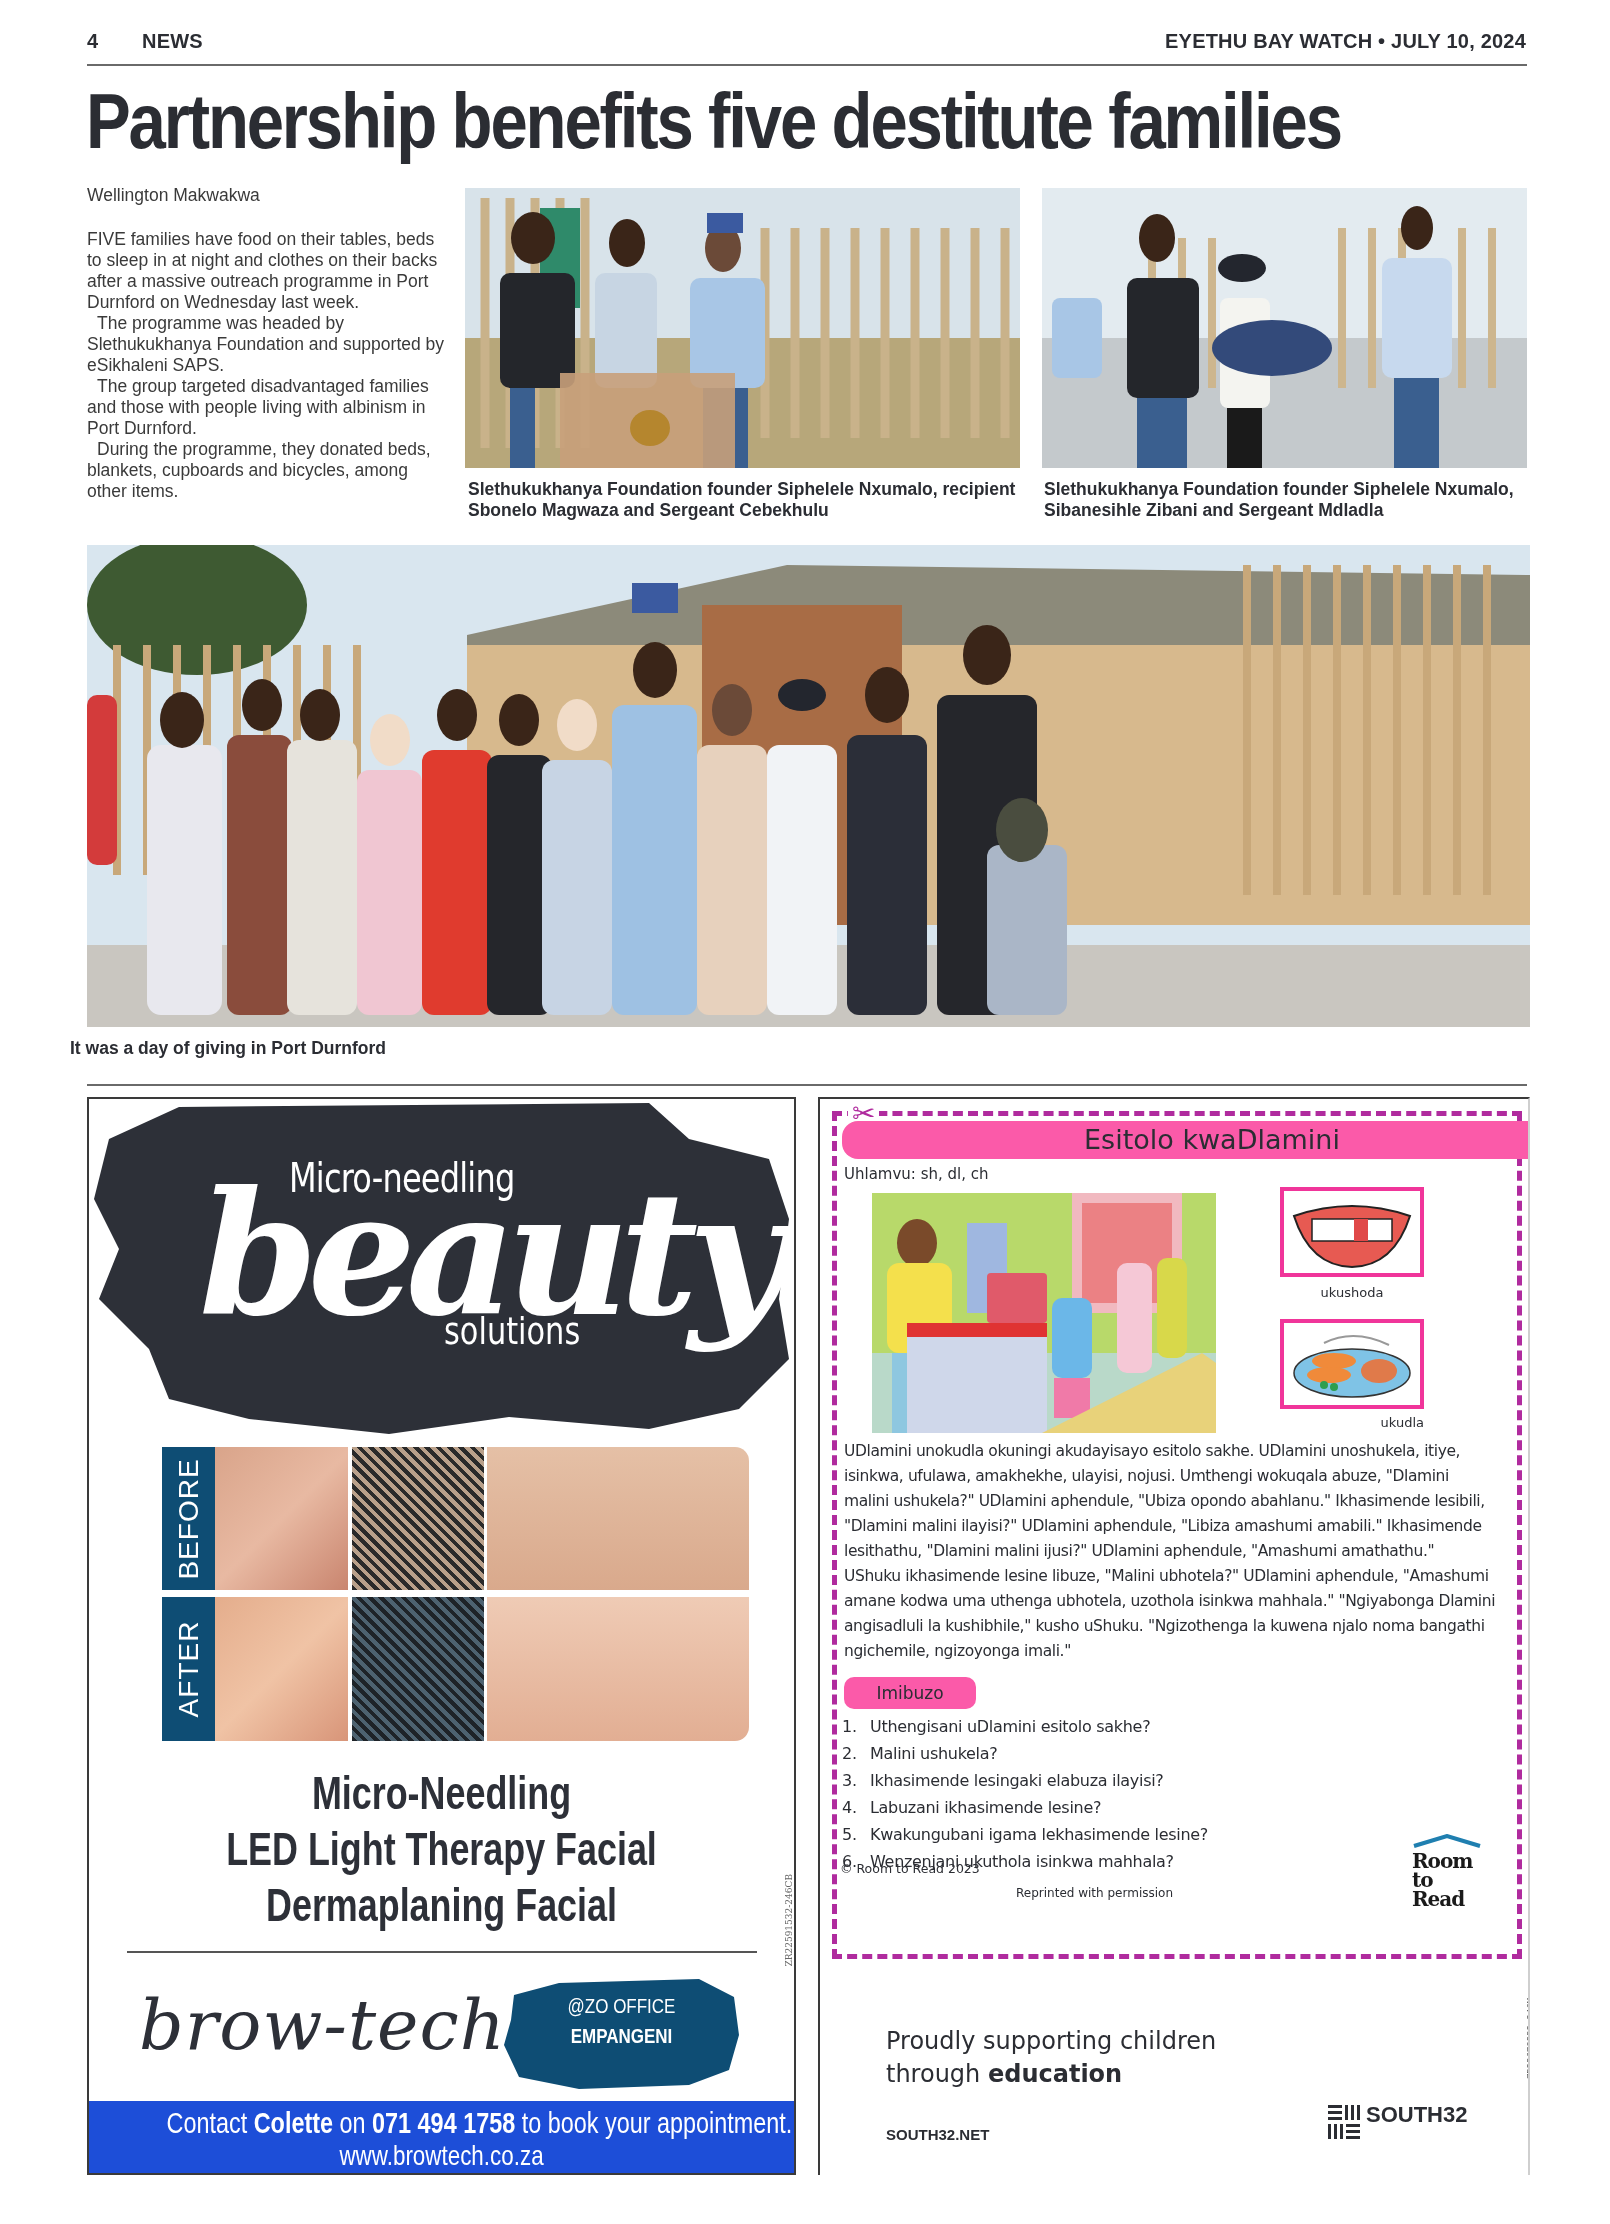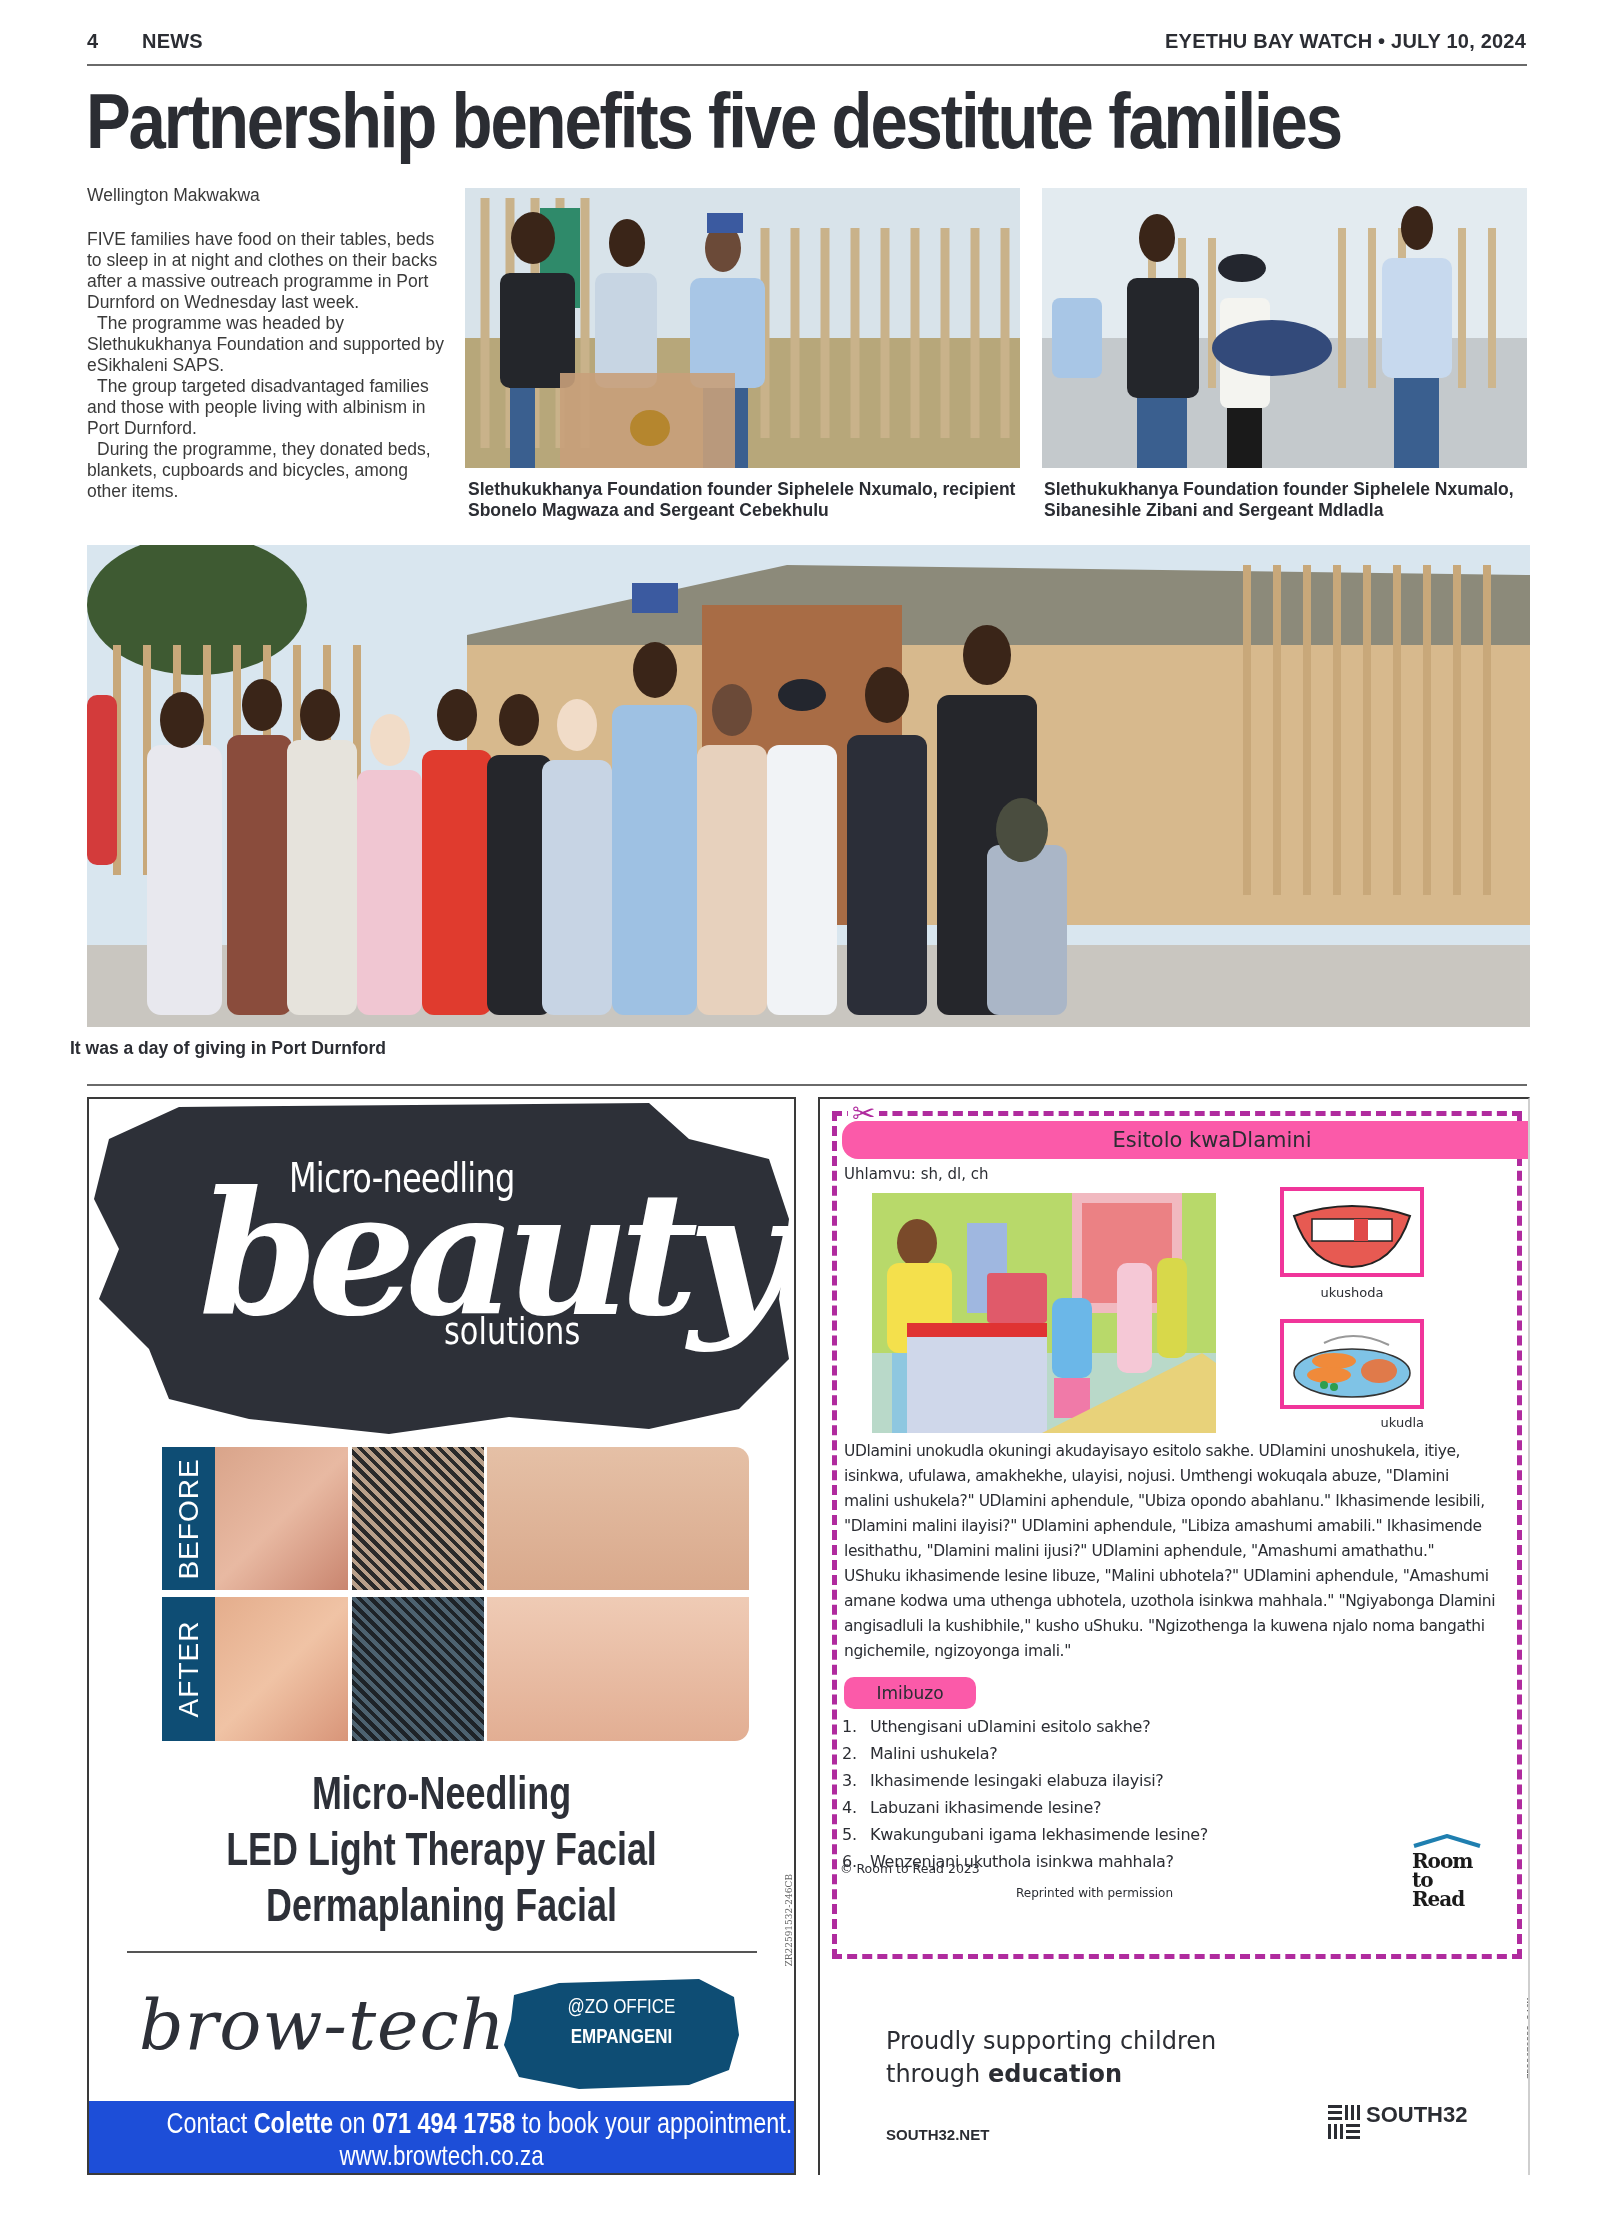--- a/index.html
+++ b/index.html
@@ -214,21 +214,21 @@
       <span>Contact </span><b>Colette</b><span> on </span><b>071 494 1758</b><span> to book your appointment.</span>
     </div>
     <div style="font-size:28px;line-height:30px;transform:scaleX(0.8)">www.browtech.co.za</div>
   </div>
 </div>
 
 <div class="abs ad-right">
   <div class="dashed"></div>
   <div class="abs" style="left:28px;top:0;background:#fff;padding:0 4px;font-size:28px;color:#b02b9e;line-height:30px">✂</div>
 
-  <div class="abs pinkbar" style="left:22px;top:22px;width:740px;height:38px;font-size:21px;line-height:38px">Esitolo kwaDlamini</div>
+  <div class="abs pinkbar" style="left:22px;top:22px;width:740px;height:38px;font-size:27px;line-height:38px">Esitolo kwaDlamini</div>
   <div class="abs" style="left:24px;top:66px;font-family:'DejaVu Sans',sans-serif;font-size:15px;color:#2b2d33">Uhlamvu: sh, dl, ch</div>
 
   <div class="abs" style="left:52px;top:94px;width:344px;height:240px;overflow:hidden">
     <svg width="344" height="240" viewBox="0 0 344 240">
       <rect width="344" height="240" fill="#b8d96a"></rect>
       <rect x="200" y="0" width="110" height="120" fill="#f1b9c0"></rect>
       <rect x="210" y="10" width="90" height="100" fill="#e85c5c" opacity="0.6"></rect>
       <rect y="160" width="344" height="80" fill="#b9d9c9"></rect>
       <rect x="95" y="30" width="40" height="90" fill="#9fb7e0"></rect>
       <ellipse cx="45" cy="50" rx="20" ry="24" fill="#7a4a2a"></ellipse>

